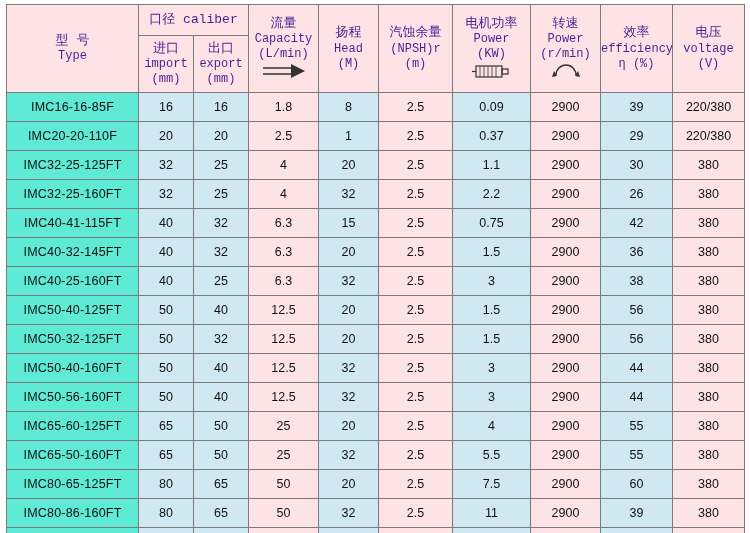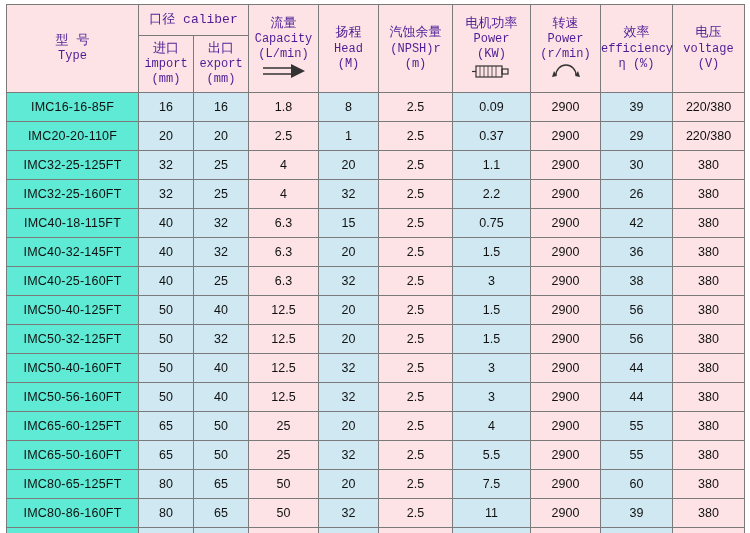--- a/index.html
+++ b/index.html
@@ -185,21 +185,21 @@
           <td class="val-blue">25</td>
           <td class="val-pink">4</td>
           <td class="val-blue">32</td>
           <td class="val-pink">2.5</td>
           <td class="val-blue">2.2</td>
           <td class="val-pink">2900</td>
           <td class="val-blue">26</td>
           <td class="val-pink">380</td>
         </tr>
         <tr>
-          <td class="type">IMC40-18-115FT</td>
+          <td class="type">IMC40-41-115FT</td>
           <td class="val-blue">40</td>
           <td class="val-blue">32</td>
           <td class="val-pink">6.3</td>
           <td class="val-blue">15</td>
           <td class="val-pink">2.5</td>
           <td class="val-blue">0.75</td>
           <td class="val-pink">2900</td>
           <td class="val-blue">42</td>
           <td class="val-pink">380</td>
         </tr>

